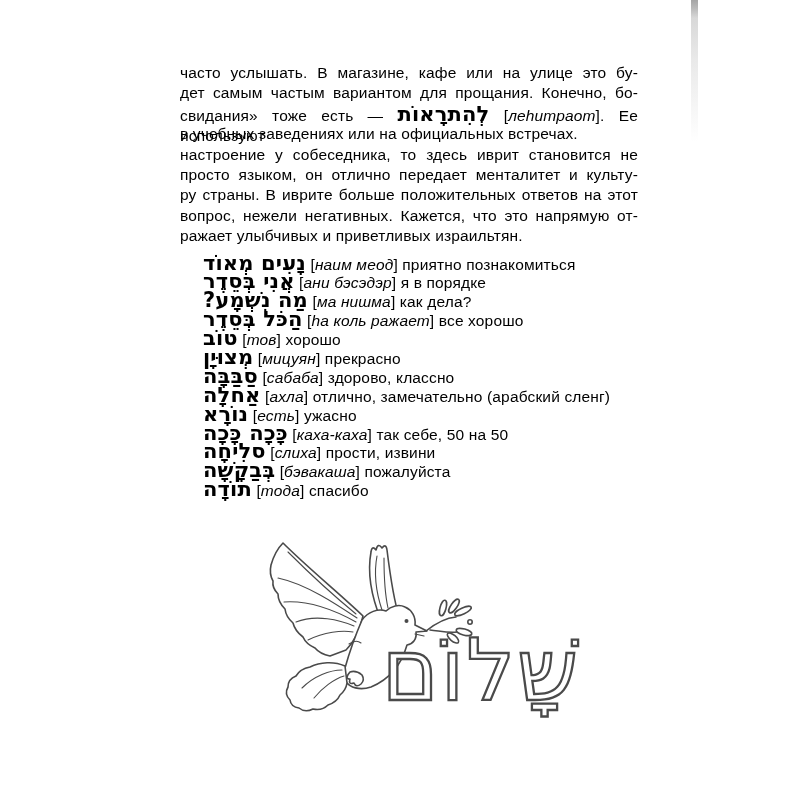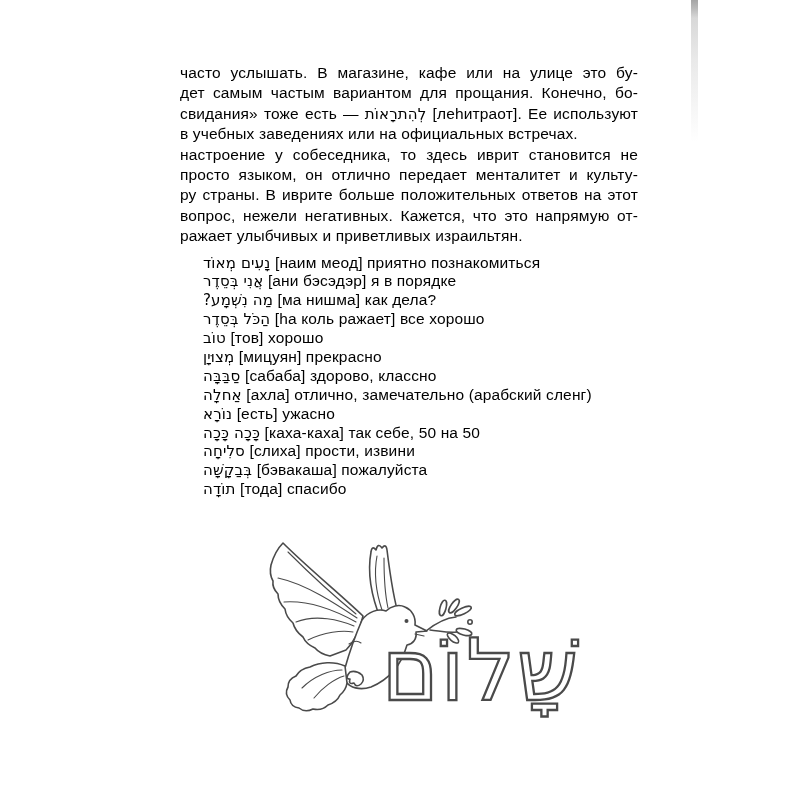--- a/index.html
+++ b/index.html
@@ -11,22 +11,22 @@
     position:absolute;left:691px;top:0;width:7px;height:150px;
     background:linear-gradient(to bottom,#a5a5a5 0px,#b9b9b9 8px,#d8d8d8 18px,#e9e9e9 60px,rgba(255,255,255,0) 142px);
   }
   .text-block{position:absolute;left:180px;top:63px;width:458px;}
   .para .line{
     font-size:15.5px;line-height:20.4px;height:20.4px;
     letter-spacing:0.15px;
   }
   .line.j{text-align:justify;text-align-last:justify;}
   .line.indent{text-indent:25px;}
-  .he{font-family:"DejaVu Sans",sans-serif;font-size:15px;unicode-bidi:isolate;}
-  .it{}
+  .he{font-family:"DejaVu Sans",sans-serif;font-size:21px;unicode-bidi:isolate;font-weight:bold;}
+  .it{font-style:italic;}
   .vocab{margin-top:7px;padding-left:16px;}
   .vline{font-size:15.5px;line-height:18.9px;height:18.9px;letter-spacing:0.15px;margin-left:7px;}
   .illustration{position:absolute;left:250px;top:538px;width:340px;height:215px;}
   .illustration svg{display:block;}
 </style>
 </head>
 <body>
 
 <div class="page">
   <div class="scan-edge"></div>

